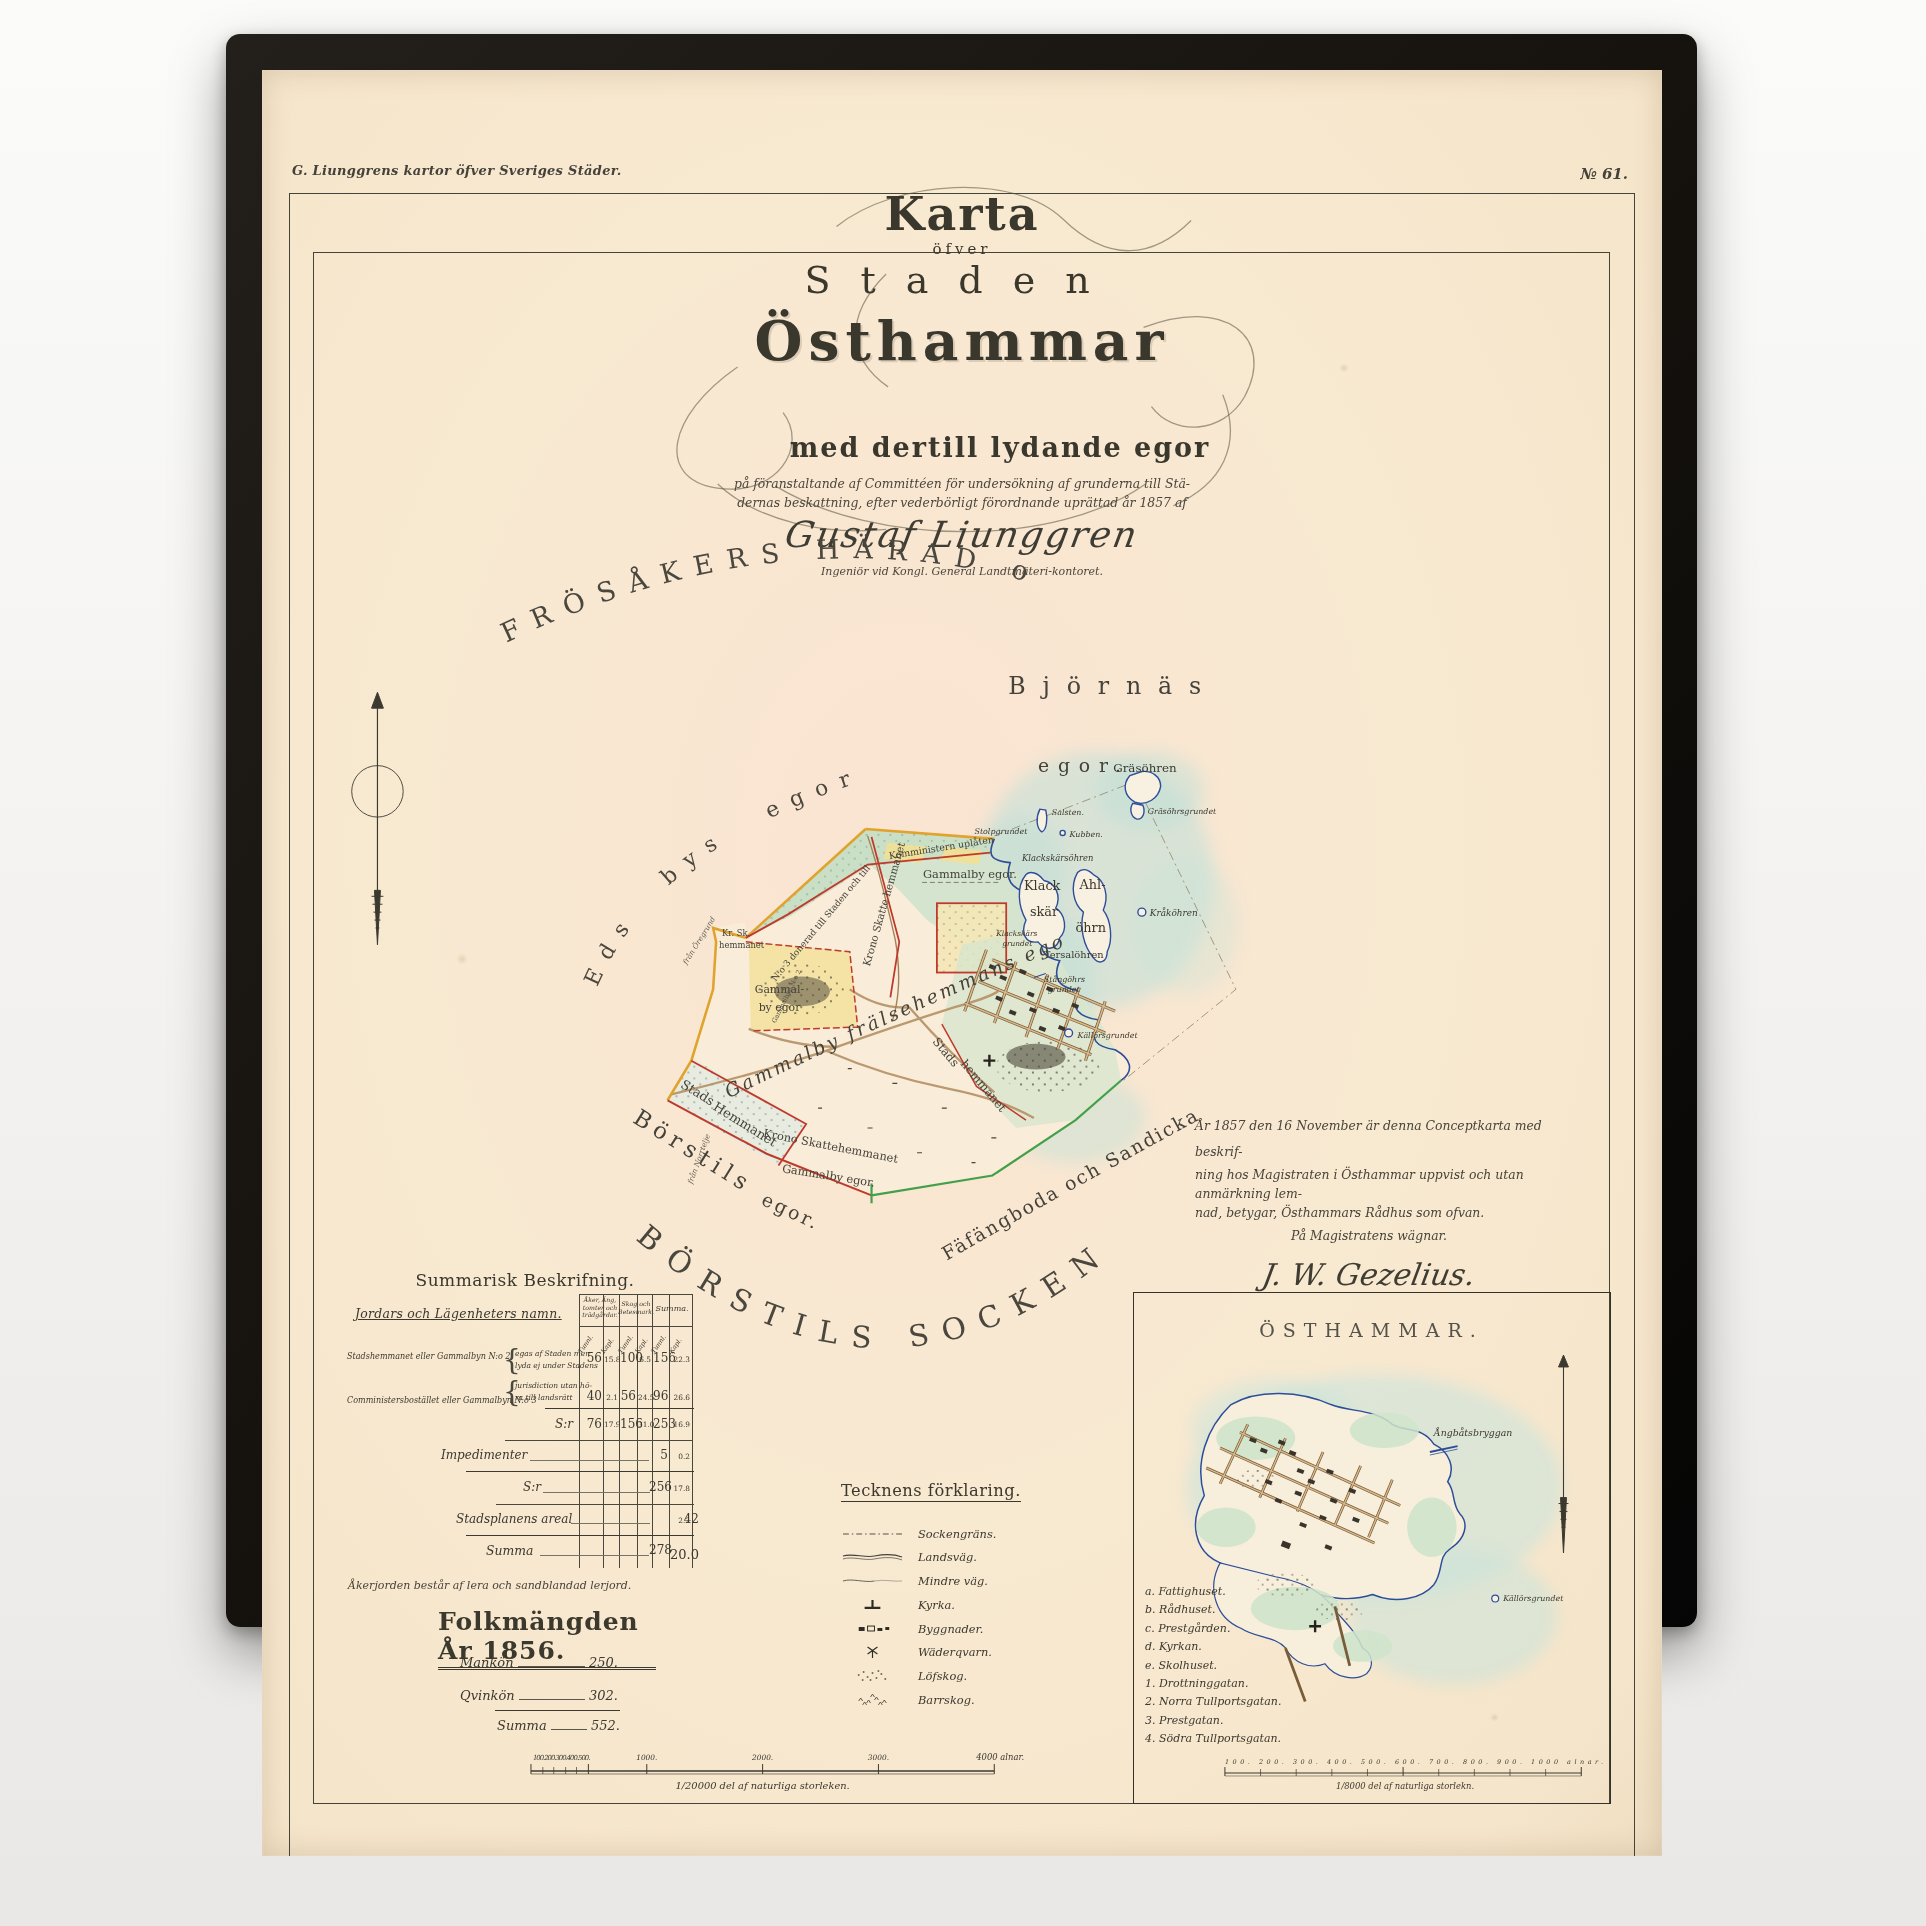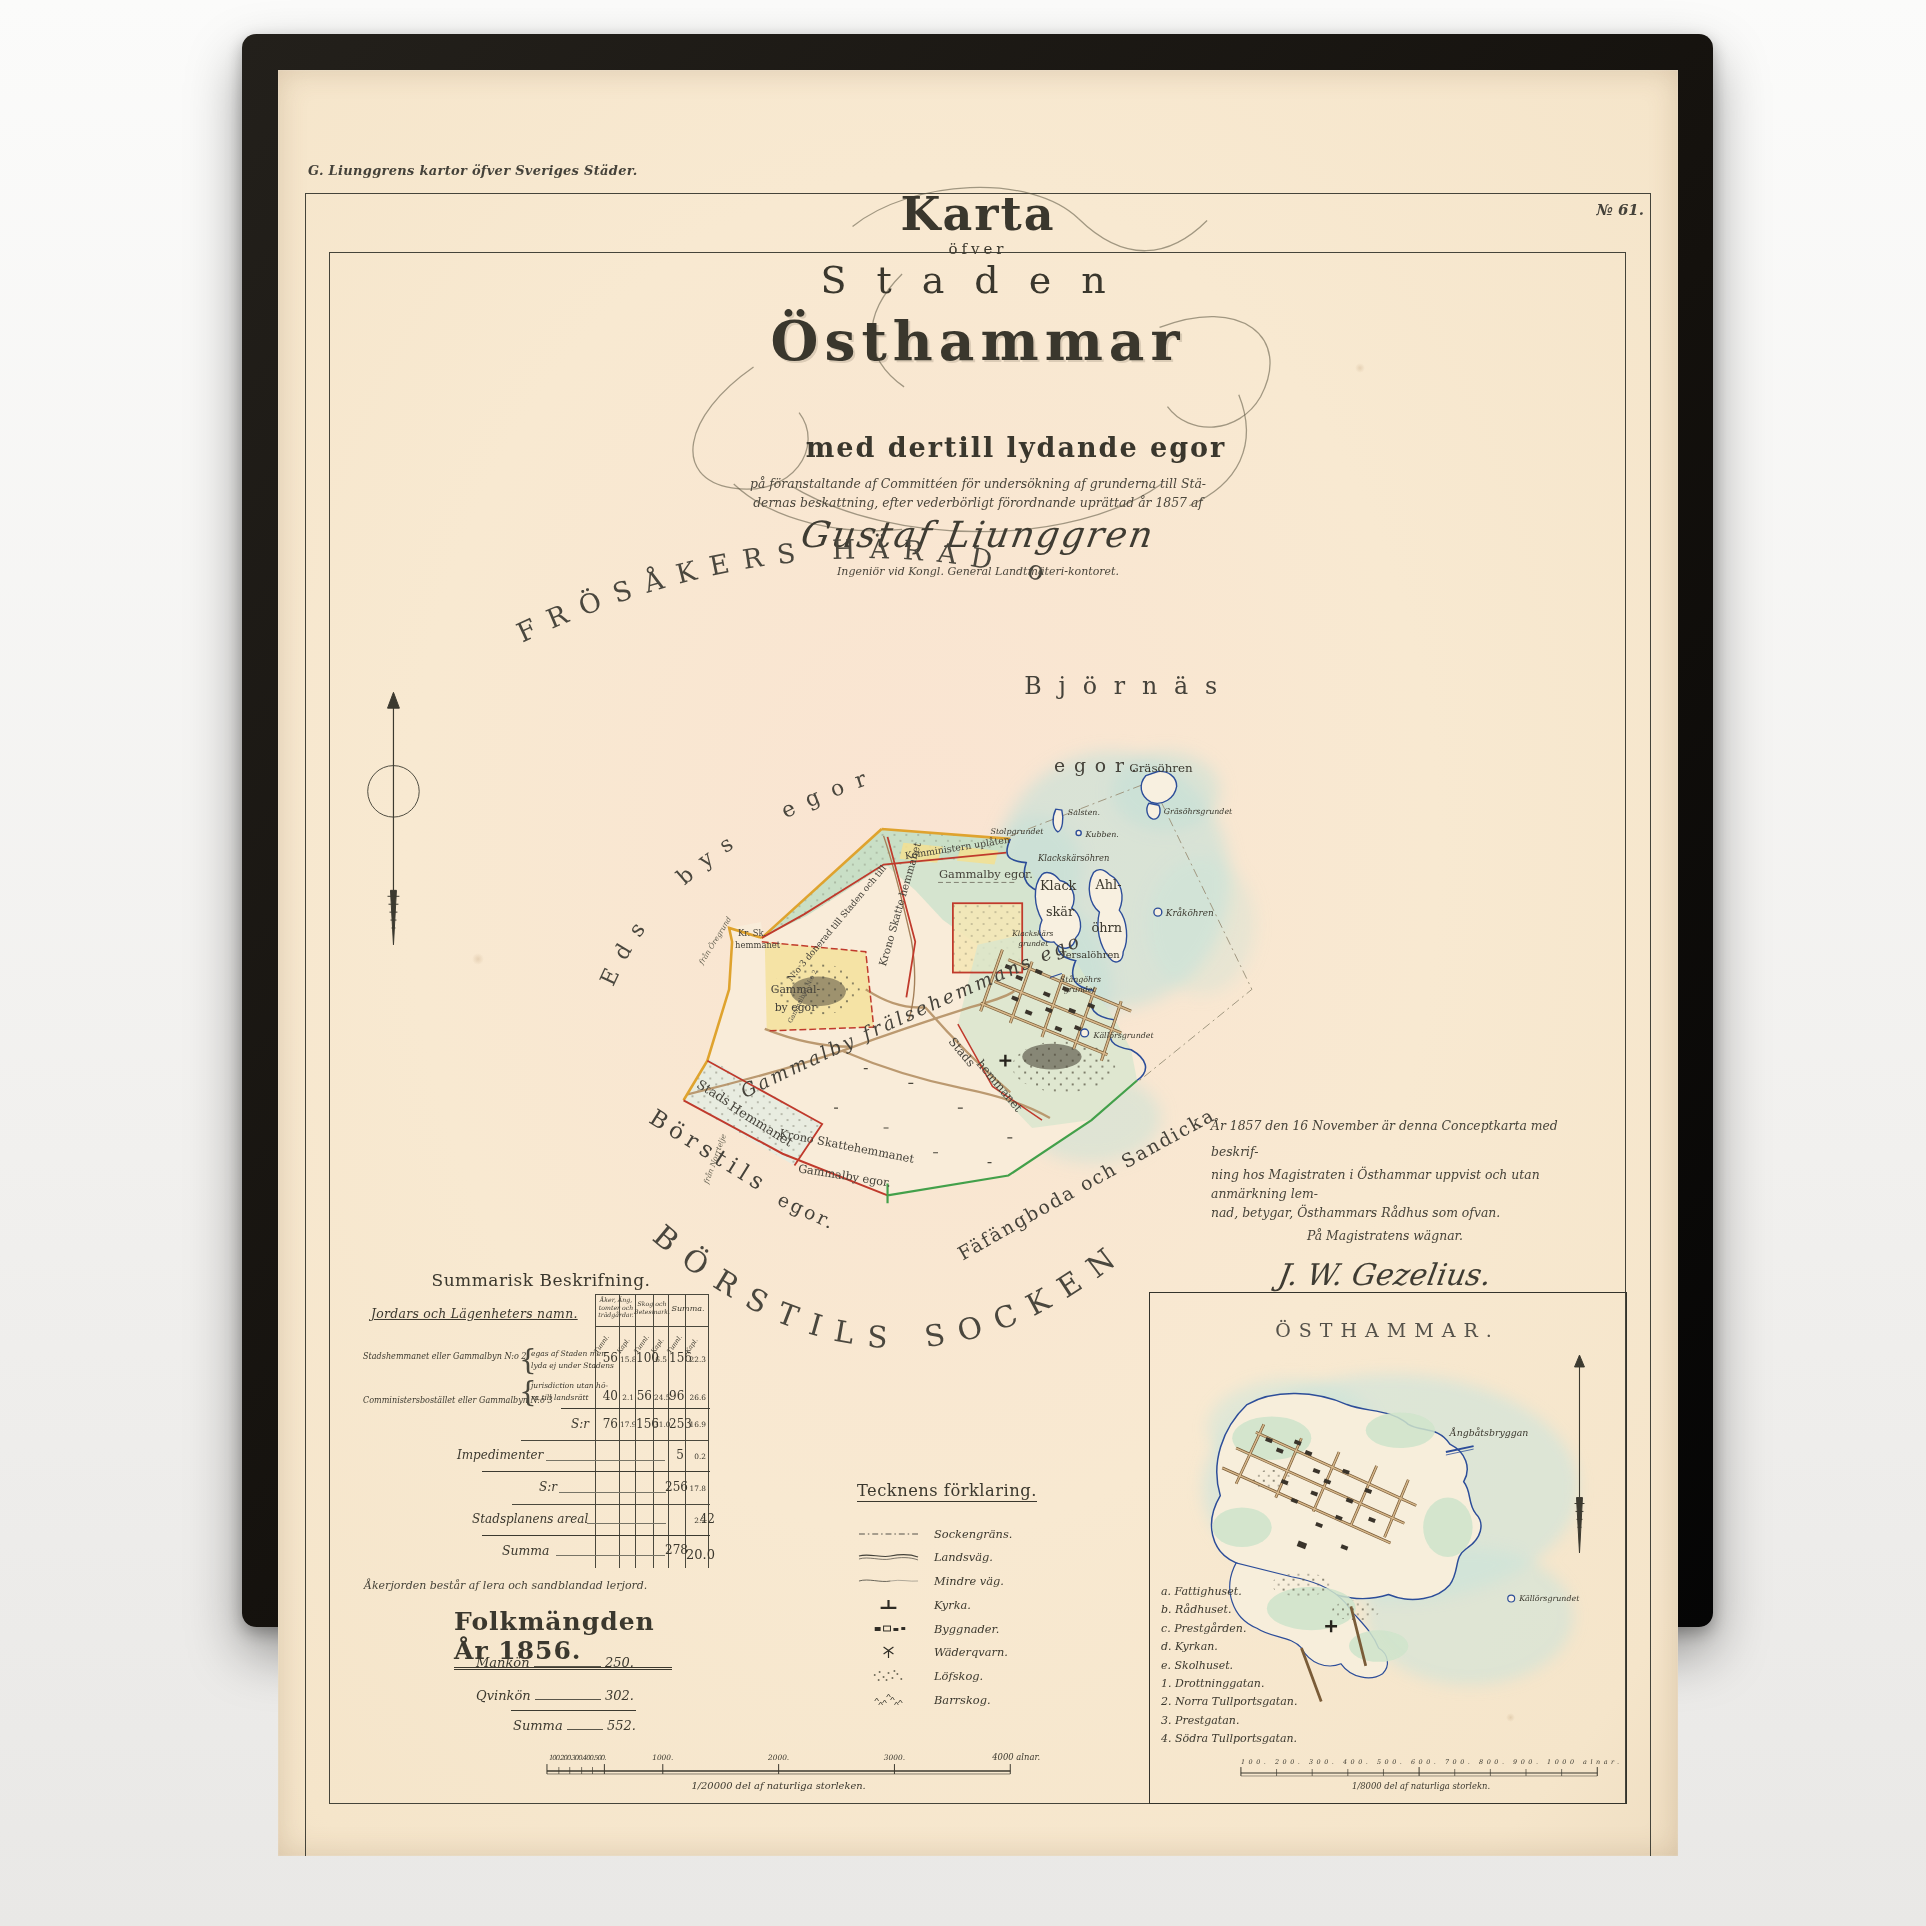--- a/index.html
+++ b/index.html
@@ -1,19 +1,19 @@
 <!DOCTYPE html>
 <html><head>
 <meta charset="utf-8">
 <style>
   html,body{margin:0;padding:0;}
   body{width:1927px;height:1927px;background:linear-gradient(180deg,#fbfbfa 0%,#f1f0ee 60%,#e9e8e6 100%);
        font-family:"DejaVu Serif",serif;color:#3b382e;}
   .abs{position:absolute;}
-  #frame{position:absolute;left:242px;top:34px;width:1471px;height:1593px;
+  #frame{position:absolute;left:226px;top:34px;width:1471px;height:1593px;
          background:linear-gradient(135deg,#23201b 0%,#14110d 55%,#050505 100%);
          box-shadow:0 26px 54px rgba(0,0,0,.38),0 6px 16px rgba(0,0,0,.28);border-radius:14px;}
   #paper{position:absolute;left:36px;top:36px;width:1400px;height:1786px;
          background:radial-gradient(ellipse at 46% 44%,#fae4d2 0%,#f8e9d1 48%,#f5e5ca 88%,#efdec2 100%);
          box-shadow:inset 0 0 30px rgba(110,75,40,.20), inset 0 0 2px rgba(255,255,255,.6);overflow:hidden;}
   .rule{position:absolute;border:1px solid #45443a;}
   .serifit{font-style:italic;}
   .title-line{position:absolute;left:0;width:100%;text-align:center;color:#3a372d;}
   .script{font-style:italic;transform:skewX(-10deg);}
   .cell{position:absolute;text-align:right;}
@@ -31,21 +31,21 @@
 </head>
 <body>
 
 <div id="frame">
   <div id="paper">
 
     <div class="rule" style="left:27px;top:123px;width:1344px;height:1691px;border-width:1.6px;"></div>
     <div class="rule" style="left:51px;top:182px;width:1295px;height:1550px;border-width:1px;"></div>
 
     <div class="abs serifit" style="left:30px;top:93px;font-size:13px;font-weight:bold;color:#45423a;letter-spacing:0.3px;">G. Liunggrens kartor öfver Sveriges Städer.</div>
-    <div class="abs serifit" style="left:1249px;top:95px;width:117px;text-align:right;font-size:15px;font-weight:bold;color:#45423a;margin-top:36px;">№ 61.</div>
+    <div class="abs serifit" style="left:1249px;top:95px;width:117px;text-align:right;font-size:15px;font-weight:bold;color:#45423a;">№ 61.</div>
 
     <svg class="abs" style="left:327px;top:87px;" width="713" height="436" viewBox="0 0 720 440">
       <g fill="none" stroke="#5a543f" stroke-opacity=".55" stroke-width="1.3">
         <path d="M250,70 C310,22 430,16 478,62"></path>
         <path d="M478,62 C525,108 570,102 608,64"></path>
         <path d="M150,212 C78,262 68,324 128,334 C190,344 222,292 196,258"></path>
         <path d="M560,172 C642,140 694,182 662,242 C640,280 590,282 568,252"></path>
         <path d="M188,332 C290,394 472,394 562,330"></path>
         <path d="M300,118 C258,160 260,202 302,232"></path>
         <path d="M130,330 C170,368 240,382 300,376"></path>

